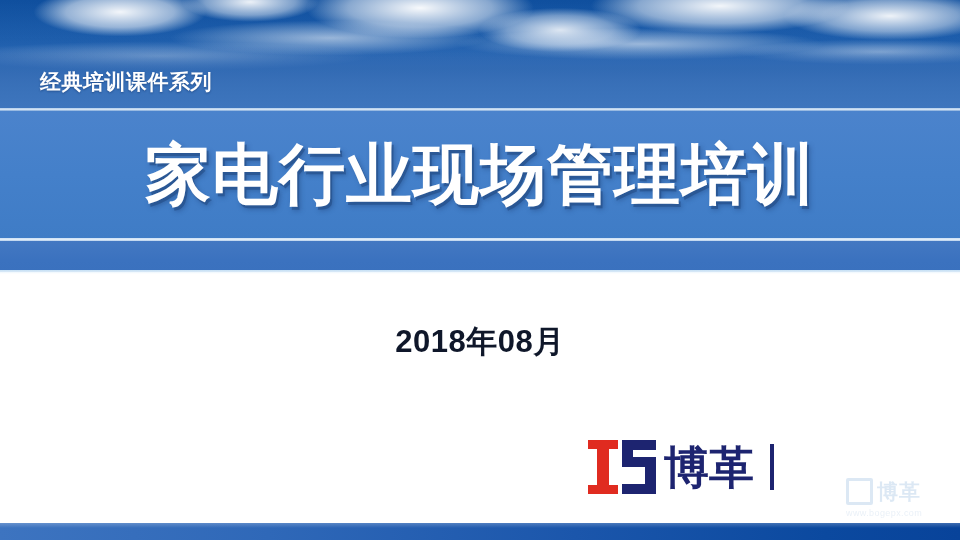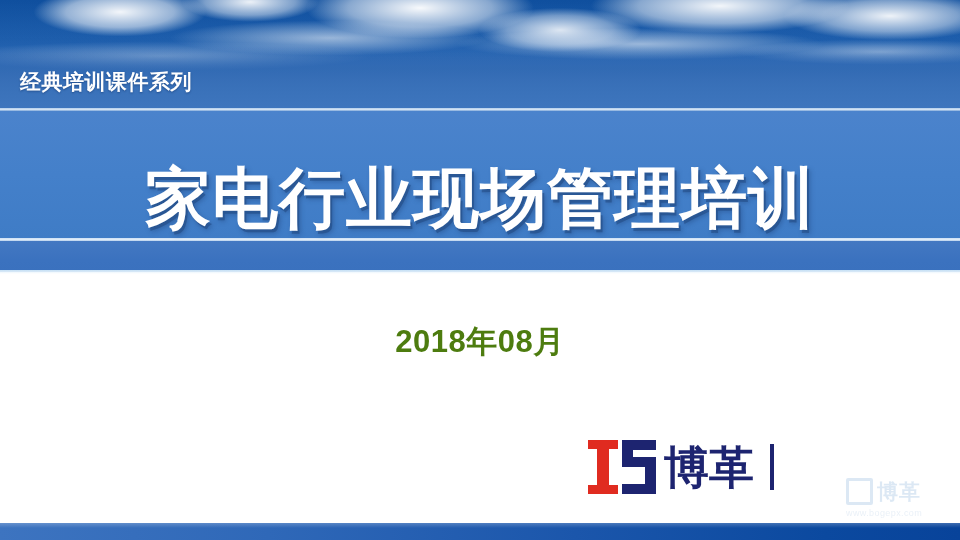--- a/index.html
+++ b/index.html
@@ -63,21 +63,21 @@
       rgba(46,104,176,0) 0%,
       rgba(46,104,176,0) 42%,
       rgba(50,106,178,0.55) 62%,
       rgba(58,114,186,0.95) 82%,
       rgba(62,118,190,1) 100%);
   }
 
   
   .kicker {
     position: absolute;
-    left: 20px;
+    left: 40px;
     top: 68px;
     font-size: 21px;
     font-weight: bold;
     color: #ffffff;
     letter-spacing: 0.5px;
     text-shadow: 0 1px 2px rgba(10,40,90,0.45);
     white-space: nowrap;
     z-index: 6;
   }
 
@@ -113,21 +113,20 @@
     font-size: 66px;
     line-height: 88px;
     font-weight: bold;
     color: #ffffff;
     letter-spacing: 1px;
     text-shadow:
       2px 3px 0 rgba(32,72,130,0.55),
       3px 4px 5px rgba(24,58,110,0.40);
     white-space: nowrap;
     z-index: 6;
-    margin-top: 24px;
   }
 
   
   .lower-band {
     position: absolute;
     left: 0; top: 241px;
     width: 960px;
     height: 31px;
     background: linear-gradient(to bottom, #4378c2 0%, #3b72bf 60%, #3a71be 100%);
   }
@@ -151,21 +150,21 @@
     background: #ffffff;
   }
   .date-text {
     position: absolute;
     left: 0;
     top: 321px;
     width: 960px;
     text-align: center;
     font-size: 31px;
     font-weight: bold;
-    color: #4d7c0f;
+    color: #0f172a;
     letter-spacing: 0.5px;
     z-index: 4;
   }
 
   
   .logo-lockup {
     position: absolute;
     left: 586px;
     top: 432px;
     width: 344px;

